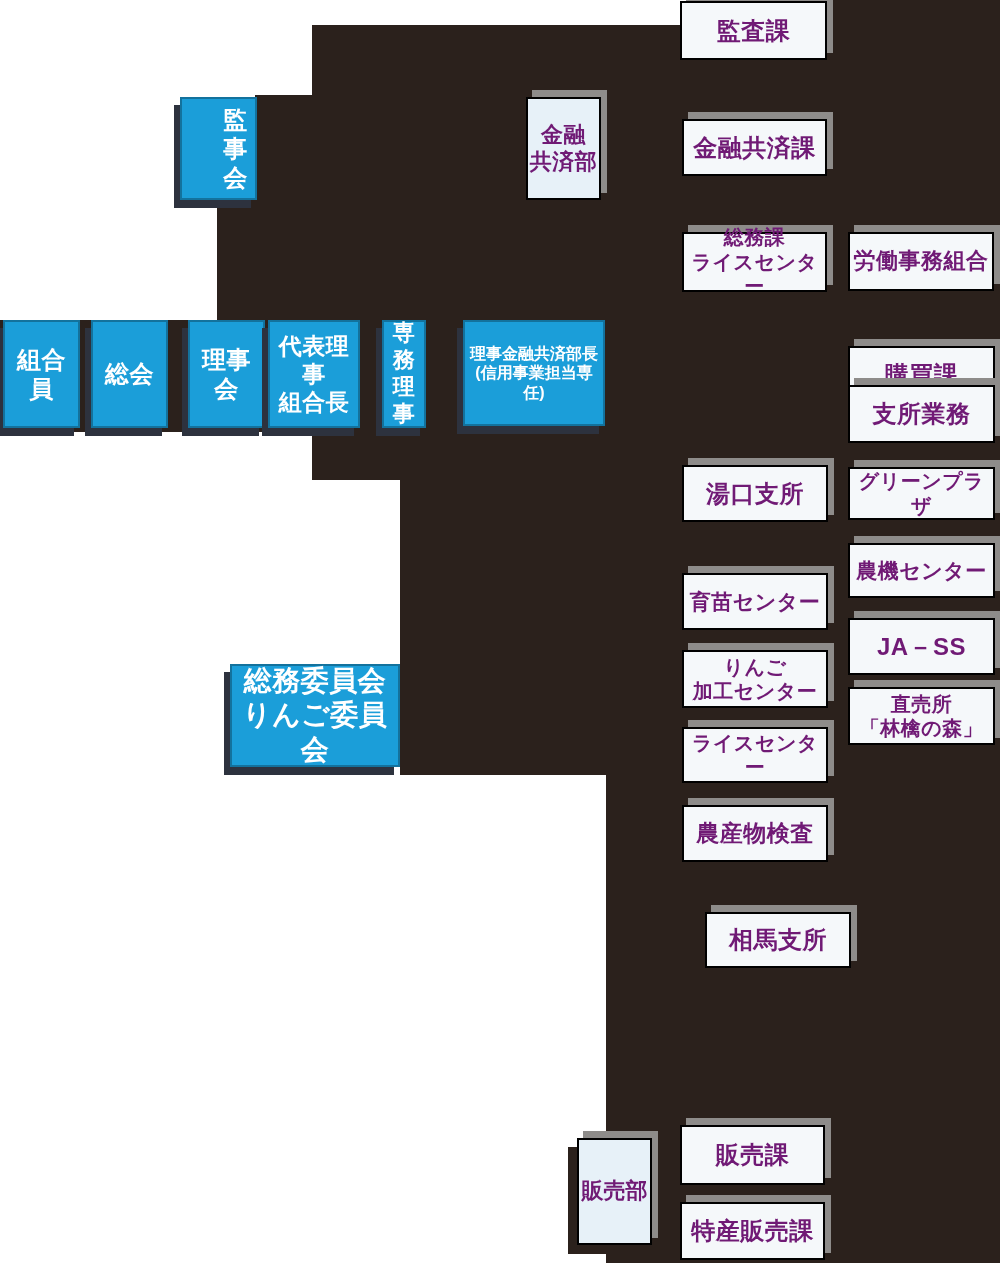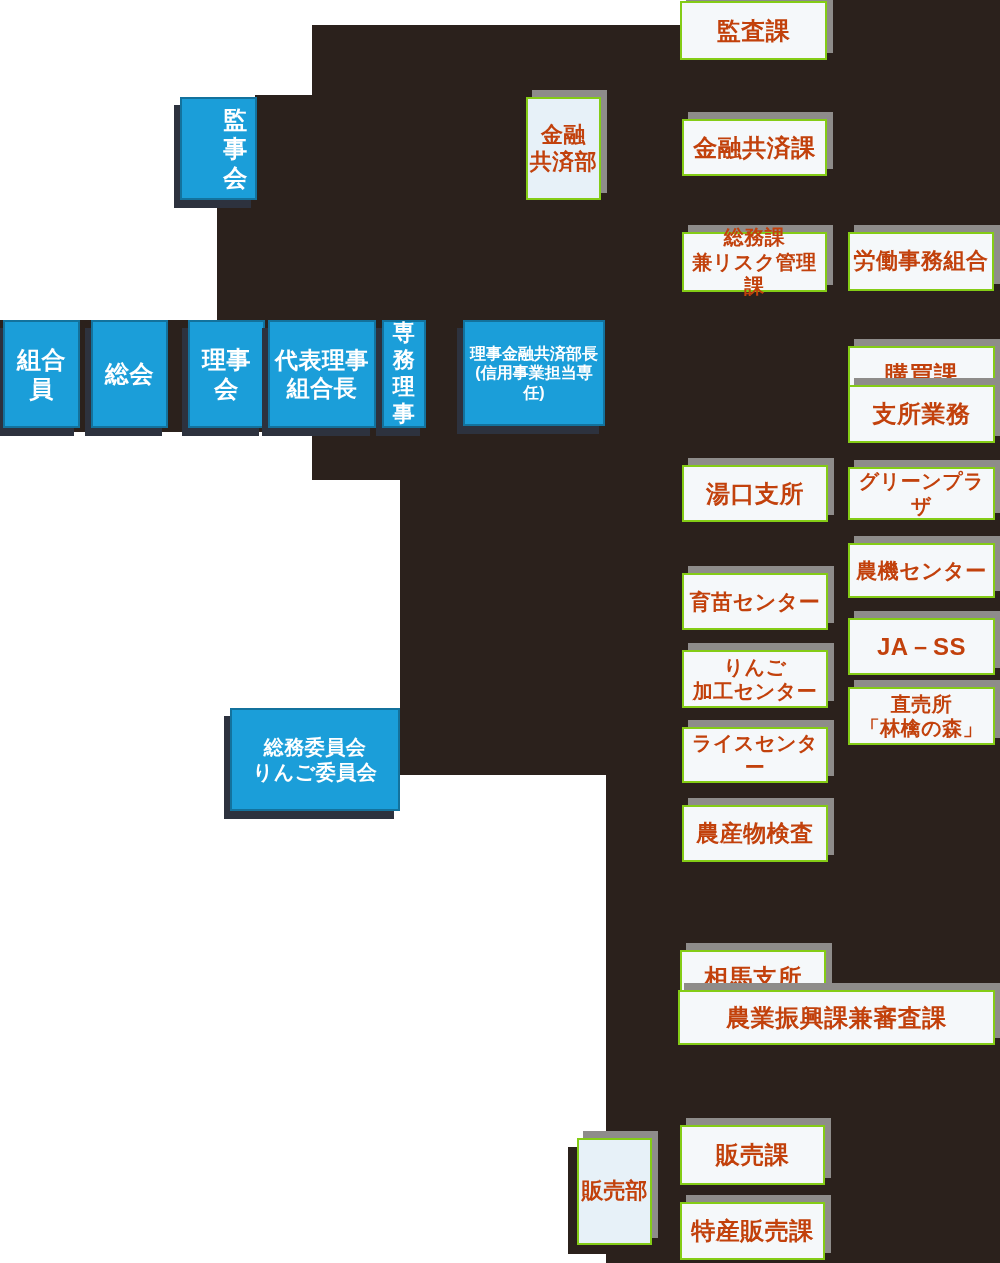--- a/index.html
+++ b/index.html
@@ -9,22 +9,22 @@
     font-family:"Liberation Sans","DejaVu Sans",sans-serif;
   }
   .dark { position:absolute; background:#2b211c; }
   .box {
     position:absolute; box-sizing:border-box;
     display:flex; align-items:center; justify-content:center;
     text-align:center; white-space:pre-line; line-height:1.22;
     font-weight:700; letter-spacing:0.5px;
   }
   .w {
-    background:#f5f8fa; color:#c2410c;
-    border:2px solid #84cc16;
+    background:#f5f8fa; color:#701a75;
+    border:2px solid #000000;
     box-shadow:6px -7px 0 #8e8c8a;
   }
   .p { background:#e7f1f8; }
   .b {
     background:#1b9ed9; color:#ffffff;
     border:2px solid rgba(10,60,85,0.45);
     box-shadow:-6px 8px 0 #2d323e;
   }
   .hanbaibu-extra { box-shadow:6px -7px 0 #8e8c8a, -9px 9px 0 #2b211c; }
 </style>
@@ -39,46 +39,45 @@
   <div class="dark" style="left:400px; top:480px; width:600px; height:295px;"></div>
   <div class="dark" style="left:606px; top:775px; width:394px; height:488px;"></div>
   <div class="dark" style="left:255px; top:95px; width:57px; height:110px;"></div>
   <div class="dark" style="left:217px; top:198px; width:95px; height:127px;"></div>
 
   <div class="box b" style="left:180px; top:97px; width:77px; height:103px; font-size:24px;padding-left:34px;">監事会</div>
 
   <div class="box b" style="left:3px; top:320px; width:77px; height:108px; font-size:24px;">組合員</div>
   <div class="box b" style="left:91px; top:320px; width:77px; height:108px; font-size:24px;">総会</div>
   <div class="box b" style="left:188px; top:320px; width:77px; height:108px; font-size:24px;">理事会</div>
-  <div class="box b" style="left:268px; top:320px; width:108px; height:108px; font-size:23px;">代表理事
+  <div class="box b" style="left:268px; top:320px; width:92px; height:108px; font-size:23px;">代表理事
 組合長</div>
   <div class="box b" style="left:382px; top:320px; width:44px; height:108px; font-size:22px;">専務
 理事</div>
   <div class="box b" style="left:463px; top:320px; width:142px; height:106px; font-size:16px; letter-spacing:0;">理事金融共済部長
 (信用事業担当専任)</div>
 
-  <div class="box b" style="left:230px; top:664px; width:170px; height:103px; font-size:20px;margin-top:44px;">総務委員会
+  <div class="box b" style="left:230px; top:664px; width:170px; height:103px; font-size:28px;">総務委員会
 りんご委員会</div>
 
   <div class="box w p" style="left:526px; top:97px; width:75px; height:103px; font-size:22px;">金融
 共済部</div>
   <div class="box w p hanbaibu-extra" style="left:577px; top:1138px; width:75px; height:107px; font-size:22px; letter-spacing:0;">販売部</div>
 
   <div class="box w" style="left:680px; top:1px; width:147px; height:59px; font-size:24px;">監査課</div>
   <div class="box w" style="left:682px; top:119px; width:145px; height:57px; font-size:24px;">金融共済課</div>
   <div class="box w" style="left:682px; top:232px; width:145px; height:60px; font-size:20px;">総務課
-兼リスク管理課</div>
+ライスセンター</div>
   <div class="box w" style="left:682px; top:465px; width:146px; height:57px; font-size:24px;">湯口支所</div>
   <div class="box w" style="left:682px; top:573px; width:146px; height:57px; font-size:21px;">育苗センター</div>
   <div class="box w" style="left:682px; top:650px; width:146px; height:58px; font-size:20px;">りんご
 加工センター</div>
   <div class="box w" style="left:682px; top:727px; width:146px; height:56px; font-size:20px;">ライスセンター</div>
   <div class="box w" style="left:682px; top:805px; width:146px; height:57px; font-size:23px;">農産物検査</div>
-  <div class="box w" style="left:680px; top:912px; width:146px; height:56px; font-size:24px;margin-top:38px;">相馬支所</div>
-  <div class="box w" style="left:678px; top:990px; width:317px; height:55px; font-size:24px;">農業振興課兼審査課</div>
+  <div class="box w" style="left:705px; top:912px; width:146px; height:56px; font-size:24px;">相馬支所</div>
   <div class="box w" style="left:680px; top:1125px; width:145px; height:60px; font-size:24px;">販売課</div>
   <div class="box w" style="left:680px; top:1202px; width:145px; height:58px; font-size:24px;text-align:right;">特産販売課</div>
 
   <div class="box w" style="left:848px; top:232px; width:146px; height:59px; font-size:22px;">労働事務組合</div>
   <div class="box w" style="left:848px; top:310px; width:147px; height:57px; font-size:24px;margin-top:36px;">購買課</div>
   <div class="box w" style="left:848px; top:385px; width:147px; height:58px; font-size:24px;">支所業務</div>
   <div class="box w" style="left:848px; top:467px; width:147px; height:53px; font-size:20px;">グリーンプラザ</div>
   <div class="box w" style="left:848px; top:543px; width:147px; height:55px; font-size:21px;">農機センター</div>
   <div class="box w" style="left:848px; top:618px; width:147px; height:57px; font-size:24px;">JA－SS</div>
   <div class="box w" style="left:848px; top:687px; width:147px; height:58px; font-size:20px;">直売所

